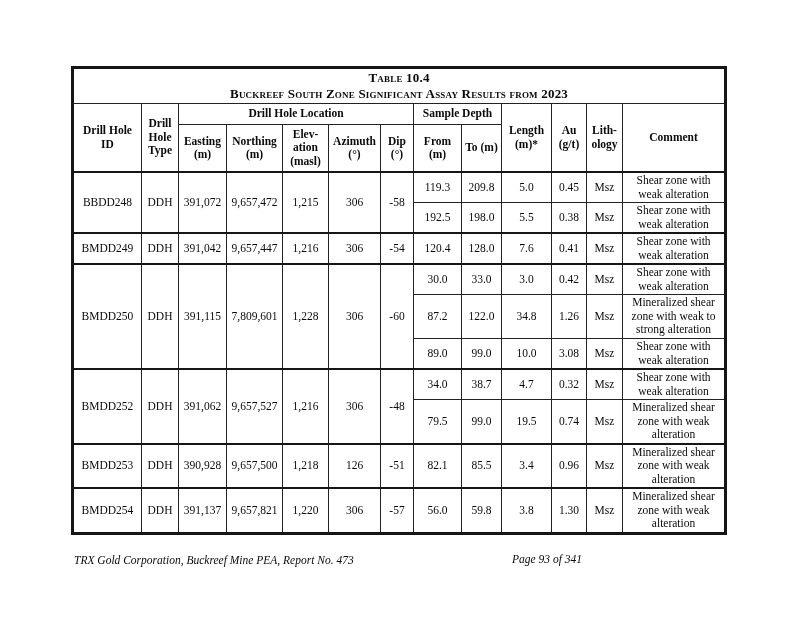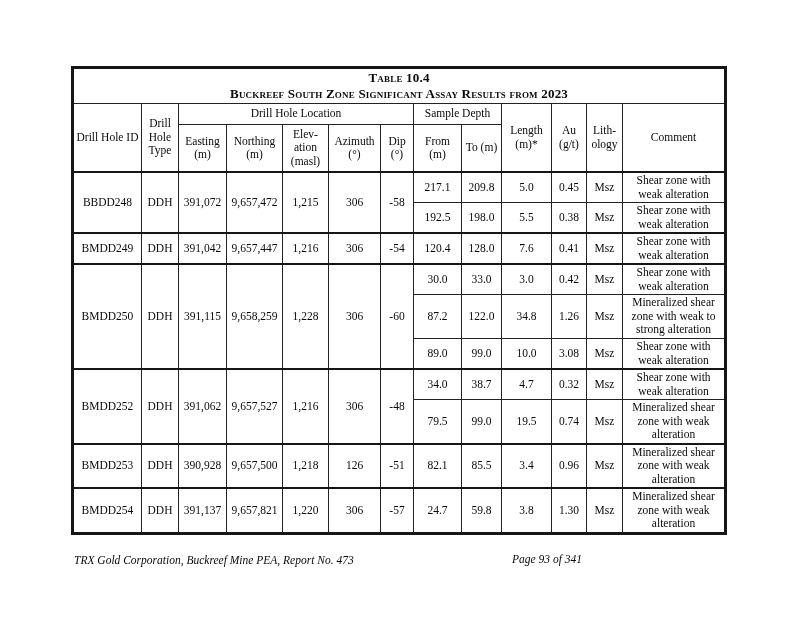--- a/index.html
+++ b/index.html
@@ -37,21 +37,21 @@
   }
   .t-line1, .t-line2 {
     font-weight: bold;
     font-variant: small-caps;
     font-size: 13px;
     line-height: 16px;
     letter-spacing: 0.2px;
   }
   
   table.assay th {
-    font-weight: normal;
+    font-weight: bold;
     font-size: 11.5px;
     line-height: 13.5px;
     padding: 2px 2px;
   }
   tr.subhead th { height: 42px; }
   tr.grouphead th { height: 16px; }
   tr.subhead th, th.deep { border-bottom: 2px solid #161616; }
   
   tr.grp td { border-top: 2px solid #161616; }
   td.comment {
@@ -130,21 +130,21 @@
     </tr>
 
     <tr class="grp r2">
       <td rowspan="2" class="idcell">BBDD248</td>
       <td rowspan="2">DDH</td>
       <td rowspan="2" class="num">391,072</td>
       <td rowspan="2" class="num">9,657,472</td>
       <td rowspan="2" class="num">1,215</td>
       <td rowspan="2" class="num">306</td>
       <td rowspan="2" class="num">-58</td>
-      <td class="num">217.1</td>
+      <td class="num">119.3</td>
       <td class="num">209.8</td>
       <td class="num">5.0</td>
       <td class="num">0.45</td>
       <td>Msz</td>
       <td class="comment">Shear zone with weak alteration</td>
     </tr>
     <tr class="r2">
       <td class="num">192.5</td>
       <td class="num">198.0</td>
       <td class="num">5.5</td>
@@ -166,21 +166,21 @@
       <td class="num">7.6</td>
       <td class="num">0.41</td>
       <td>Msz</td>
       <td class="comment">Shear zone with weak alteration</td>
     </tr>
 
     <tr class="grp r2">
       <td rowspan="3" class="idcell">BMDD250</td>
       <td rowspan="3">DDH</td>
       <td rowspan="3" class="num">391,115</td>
-      <td rowspan="3" class="num">9,658,259</td>
+      <td rowspan="3" class="num">7,809,601</td>
       <td rowspan="3" class="num">1,228</td>
       <td rowspan="3" class="num">306</td>
       <td rowspan="3" class="num">-60</td>
       <td class="num">30.0</td>
       <td class="num">33.0</td>
       <td class="num">3.0</td>
       <td class="num">0.42</td>
       <td>Msz</td>
       <td class="comment">Shear zone with weak alteration</td>
     </tr>
@@ -242,21 +242,21 @@
     </tr>
 
     <tr class="grp r3">
       <td class="idcell">BMDD254</td>
       <td>DDH</td>
       <td class="num">391,137</td>
       <td class="num">9,657,821</td>
       <td class="num">1,220</td>
       <td class="num">306</td>
       <td class="num">-57</td>
-      <td class="num">24.7</td>
+      <td class="num">56.0</td>
       <td class="num">59.8</td>
       <td class="num">3.8</td>
       <td class="num">1.30</td>
       <td>Msz</td>
       <td class="comment">Mineralized shear zone with weak alteration</td>
     </tr>
   </tbody>
     </table>
 
   <div class="footer-left">

